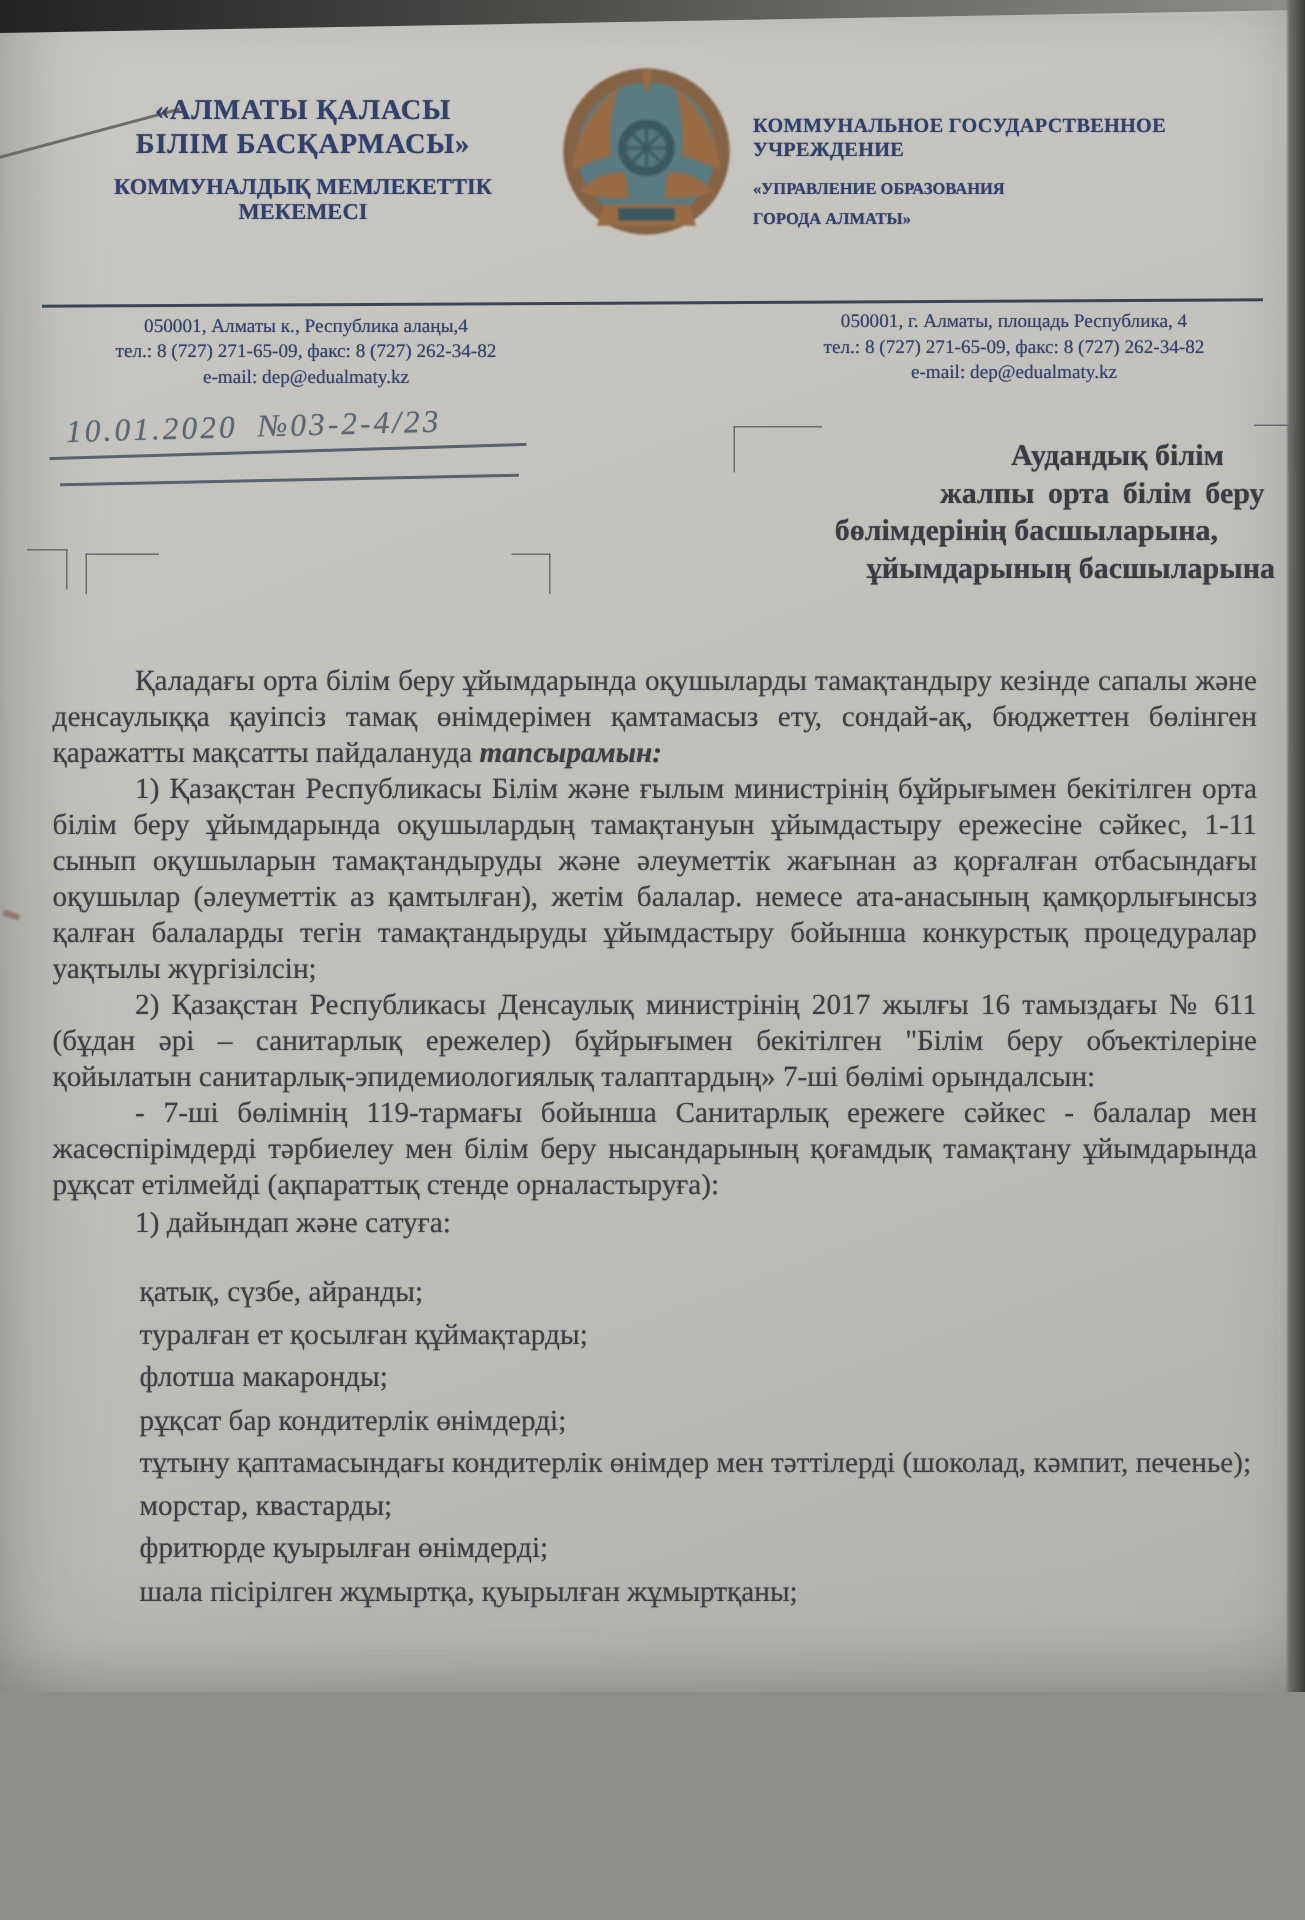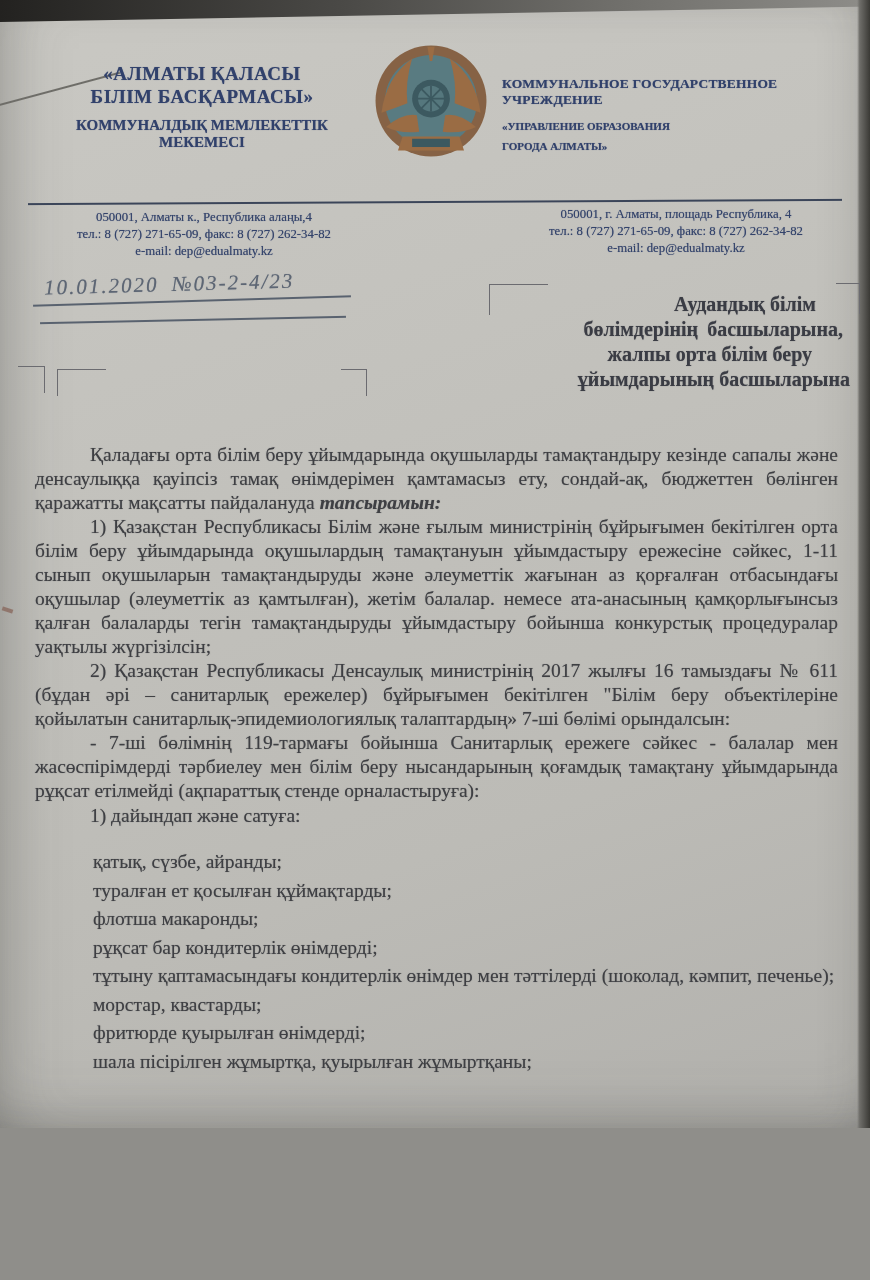--- a/index.html
+++ b/index.html
@@ -186,22 +186,22 @@
   <div class="hw-line hw-line2"></div>
 
   <div class="mark mark-tr m1"></div>
   <div class="mark mark-tl m2"></div>
   <div class="mark mark-tr m3"></div>
   <div class="mark mark-tl m4"></div>
   <div class="mark mark-tr m5"></div>
 
   <div class="addressee">
     <div>Аудандық білім</div>
+    <div>жалпы орта білім беру</div>
     <div>бөлімдерінің  басшыларына,</div>
-    <div>жалпы орта білім беру</div>
     <div>ұйымдарының басшыларына</div>
   </div>
 
   <div class="body">
     <p class="para"><span>Қаладағы орта білім беру ұйымдарында оқушыларды тамақтандыру кезінде сапалы және денсаулыққа қауіпсіз тамақ өнімдерімен қамтамасыз ету, сондай-ақ, бюджеттен бөлінген қаражатты мақсатты пайдалануда </span><span class="emph">тапсырамын:</span></p>
     <p class="para">1)  Қазақстан Республикасы Білім және ғылым министрінің  бұйрығымен бекітілген орта білім беру ұйымдарында оқушылардың тамақтануын ұйымдастыру ережесіне сәйкес, 1-11 сынып оқушыларын тамақтандыруды және әлеуметтік жағынан аз қорғалған отбасындағы оқушылар (әлеуметтік аз қамтылған),  жетім балалар. немесе ата-анасының қамқорлығынсыз қалған балаларды тегін тамақтандыруды ұйымдастыру бойынша конкурстық процедуралар уақтылы жүргізілсін;</p>
     <p class="para">2)  Қазақстан Республикасы Денсаулық министрінің 2017 жылғы 16 тамыздағы № 611 (бұдан әрі – санитарлық ережелер) бұйрығымен бекітілген "Білім беру объектілеріне қойылатын санитарлық-эпидемиологиялық талаптардың» 7-ші бөлімі орындалсын:</p>
     <p class="para">- 7-ші бөлімнің 119-тармағы бойынша Санитарлық ережеге сәйкес - балалар мен жасөспірімдерді тәрбиелеу мен білім беру нысандарының қоғамдық тамақтану ұйымдарында рұқсат етілмейді (ақпараттық стенде орналастыруға):</p>
     <p class="para list-intro">1) дайындап және сатуға:</p>
     <p class="list-item">қатық, сүзбе, айранды;</p>

